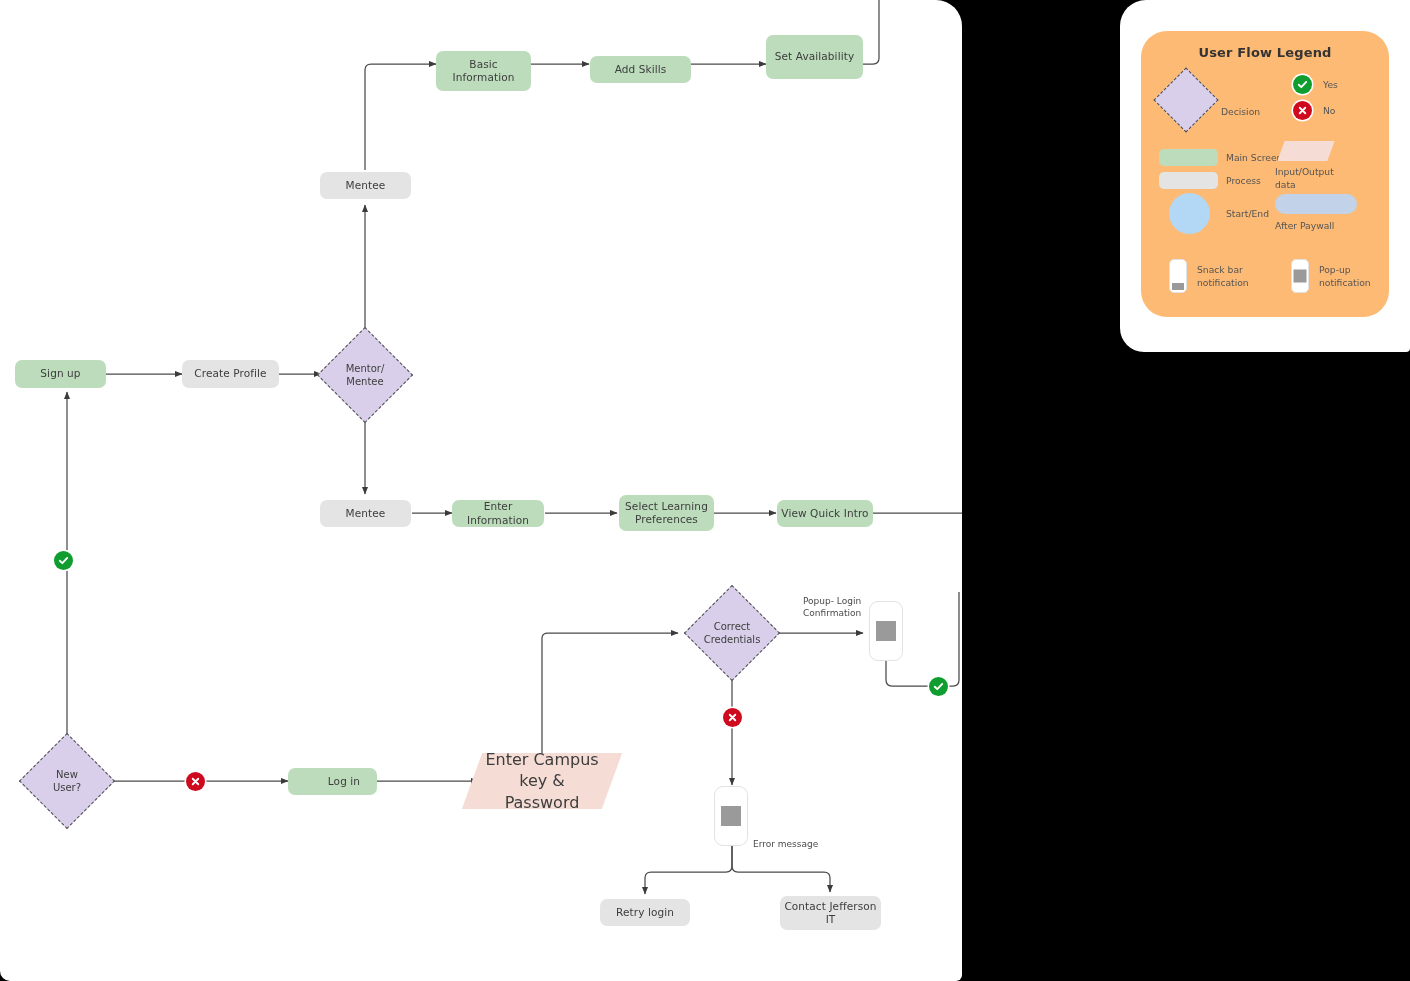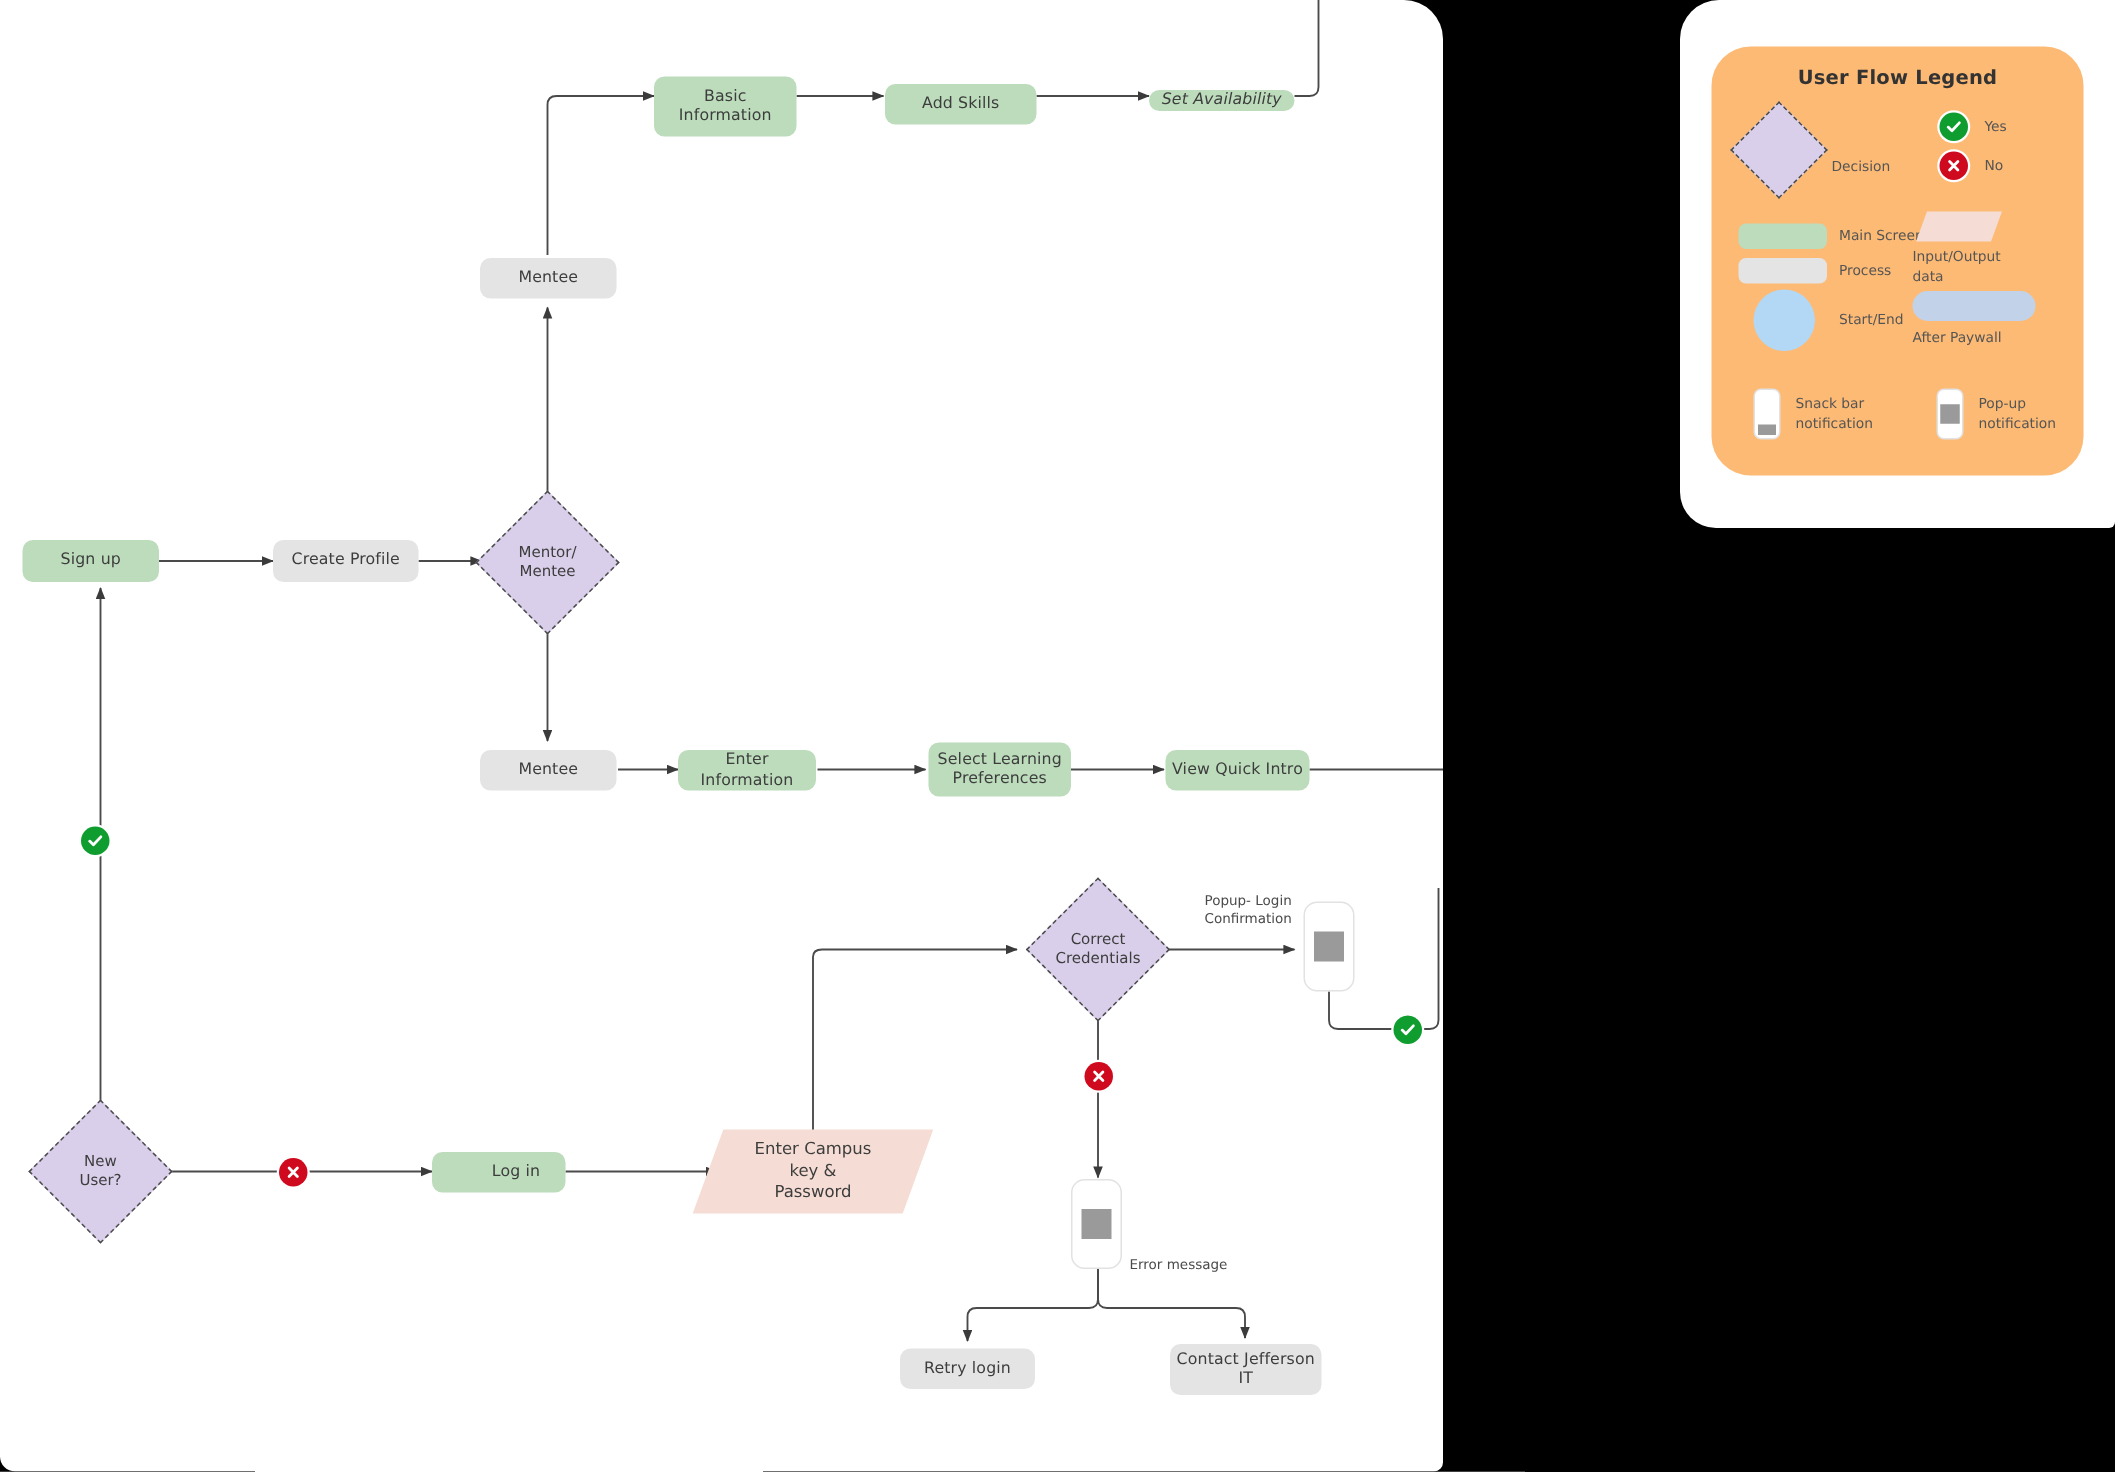--- a/index.html
+++ b/index.html
@@ -58,21 +58,21 @@
     position: absolute;
     display: flex; align-items: center; justify-content: center;
   }
   .parallelogram .pshape {
     position: absolute; left: 0; top: 0; width: 100%; height: 100%;
     background: #f5ddd5;
     transform: skewX(-20deg);
   }
   .parallelogram .plabel {
     position: relative; z-index: 2; text-align: center;
-    font-size: 11px; line-height: 1.32; color: #3d3d3d;
+    font-size: 16px; line-height: 1.32; color: #3d3d3d;
   }
 
   
   .phone {
     position: absolute;
     background: #ffffff;
     border: 1.4px solid #e2e2e2;
     border-radius: 9px;
     display: flex; align-items: center; justify-content: center;
   }
@@ -199,21 +199,21 @@
       <g fill="#ffffff" stroke="#9a9a9a" stroke-width="1.1">
         <circle cx="67" cy="741" r="3.4"></circle>
         <circle cx="107" cy="781" r="3.4"></circle>
       </g>
     </svg>
 
     <div class="node screen" style="left:436px; top:51px; width:95px; height:40px;">Basic Information</div>
 
     <div class="node screen" style="left:590px; top:56px; width:101px; height:27px;">Add Skills</div>
 
-    <div class="node screen" style="left:766px; top:60px; width:97px; height:14px;font-style:italic;">Set Availability</div>
+    <div class="node screen" style="left:766px; top:35px; width:97px; height:44px;">Set Availability</div>
 
     <div class="node process" style="left:320px; top:172px; width:91px; height:27px;">Mentee</div>
 
     <div class="node screen" style="left:15px; top:360px; width:91px; height:28px;">Sign up</div>
 
     <div class="node process" style="left:182px; top:360px; width:97px; height:28px;">Create Profile</div>
 
     <div class="diamond" style="left:321px; top:331px; width:88px; height:88px;">
       <div class="dshape"></div>
       <div class="dlabel">Mentor/<br>Mentee</div>

